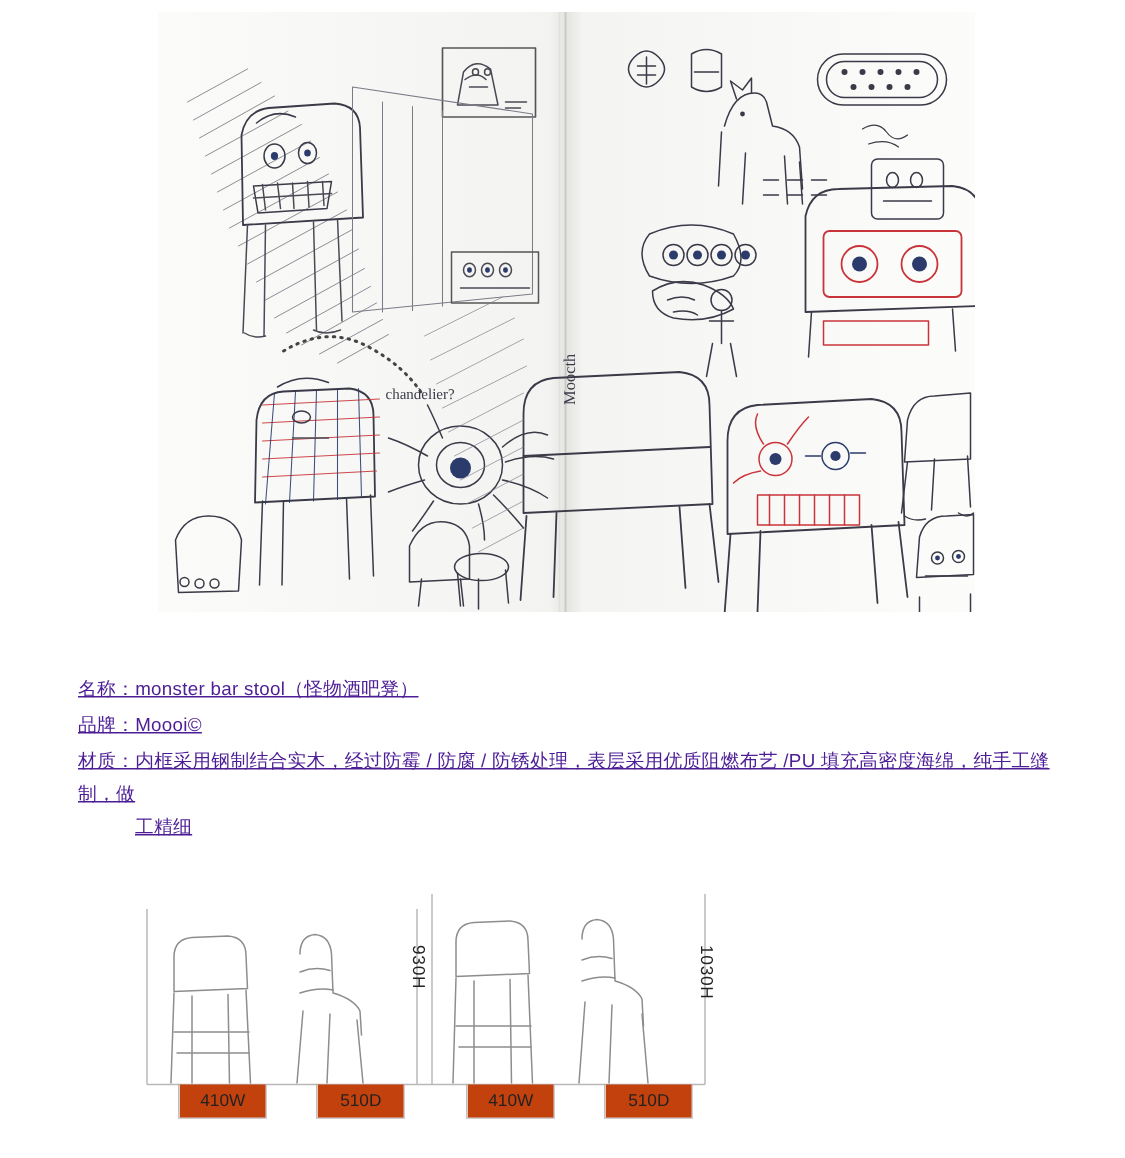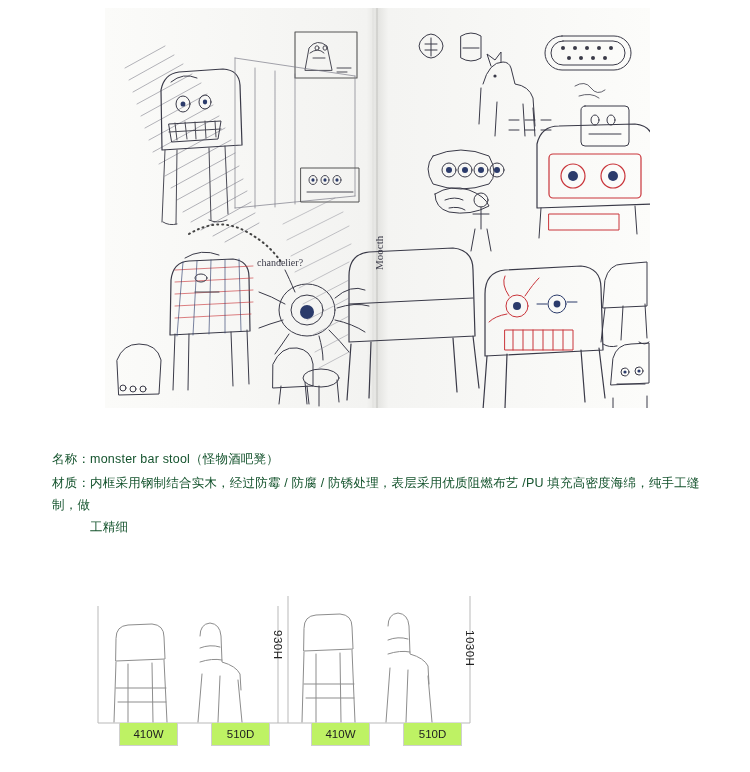--- a/index.html
+++ b/index.html
@@ -29,21 +29,22 @@
   .sketch-wrap svg { display: block; }
 
   
   .spec {
     position: absolute;
     left: 52px;
     top: 448px;
     width: 660px;
     font-size: 12.5px;
     line-height: 22px;
-    color: #14532d;
+    color: #4c1d95;
+    text-decoration: underline;
   }
   .spec .row {
     margin-bottom: 2px;
     letter-spacing: 0.2px;
   }
   .spec .row.indent-wrap {
     text-indent: 0;
     padding-left: 0;
   }
   .spec .cont {
@@ -65,21 +66,21 @@
     font-size: 11.5px;
     color: #222;
     text-align: center;
     width: 80px;
   }
   .dim-label .box {
     display: block;
     border: 1px solid #cfcfcf;
     border-top: none;
     padding: 5px 0 5px 0;
-    background: #bef264;
+    background: #c2410c;
     margin-left: 23px;
   }
   .vlabel {
     position: absolute;
     font-size: 11.5px;
     color: #222;
     writing-mode: vertical-rl;
     letter-spacing: 0.5px;
   }
 </style>
@@ -315,20 +316,21 @@
       </g>
     </g>
 
     <text x="278" y="262" font-family="'Liberation Serif', serif" font-size="11" fill="#3a3a48" transform="rotate(-90 278 262)">Moocth</text>
     <text x="152" y="258" font-family="'Liberation Serif', serif" font-size="10" fill="#3a3a48">chandelier?</text>
   </svg>
 </div>
 
 <div class="spec">
   <div class="row">名称：monster bar stool（怪物酒吧凳）</div>
+  <div class="row">品牌：Moooi©</div>
   <div class="row indent-wrap">
     <span>材质：内框采用钢制结合实木，经过防霉 / 防腐 / 防锈处理，表层采用优质阻燃布艺 /PU 填充高密度海绵，纯手工缝制，做</span>
     <span class="cont">工精细</span>
   </div>
 </div>
 
 <div class="dims">
   <svg width="400" height="175" viewBox="0 0 400 175" xmlns="http://www.w3.org/2000/svg">
     <g stroke="#b9b9b9" fill="none" stroke-width="1">
 

